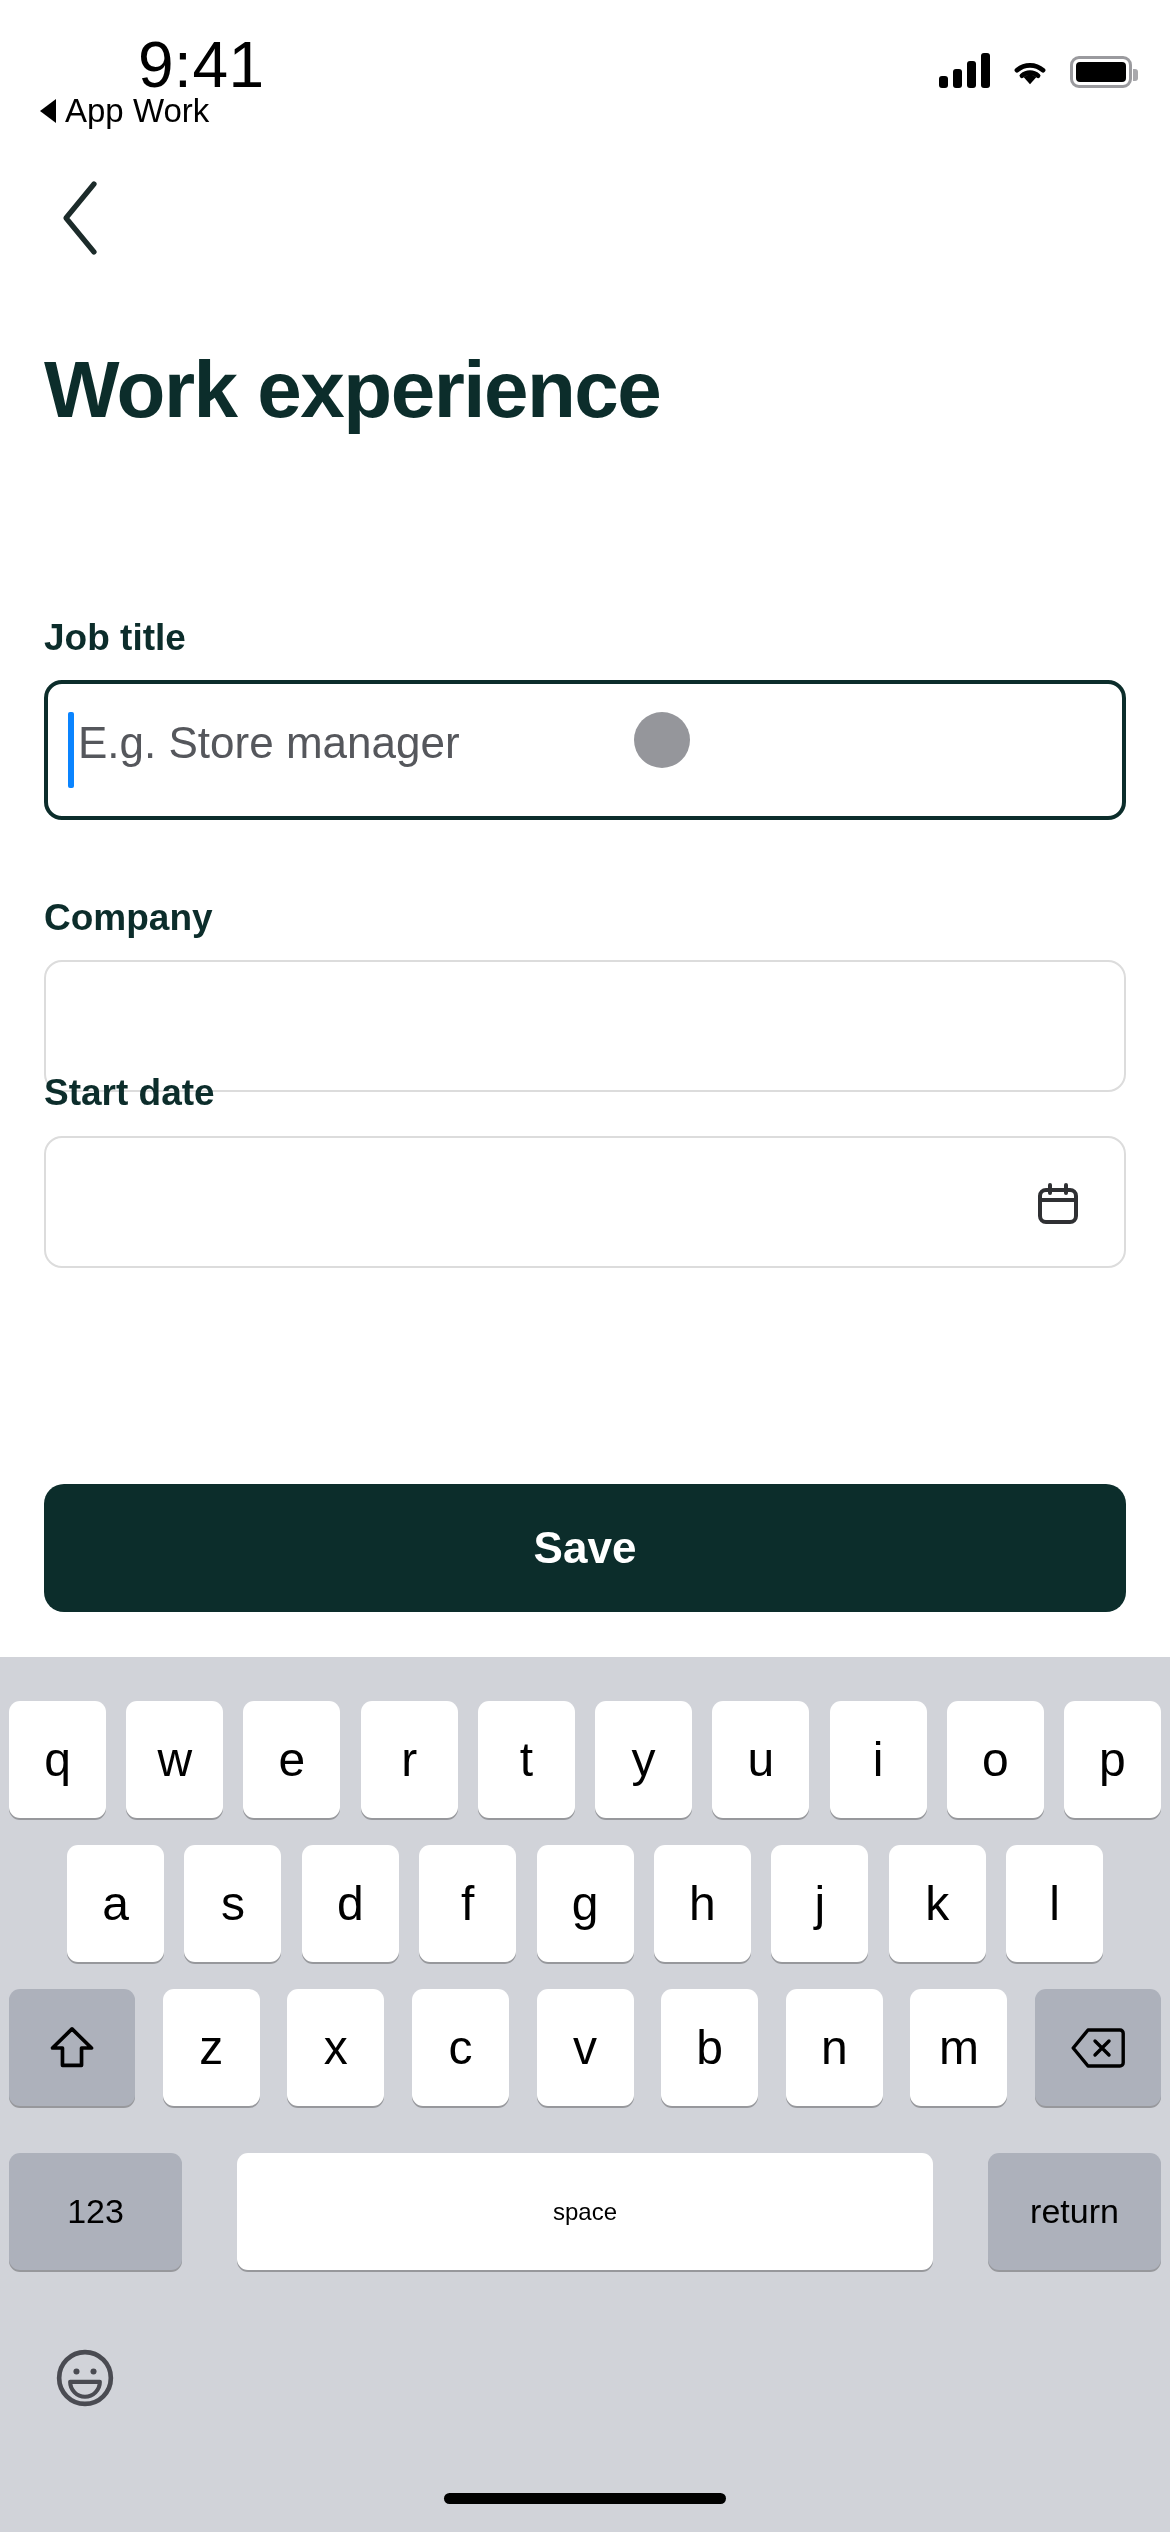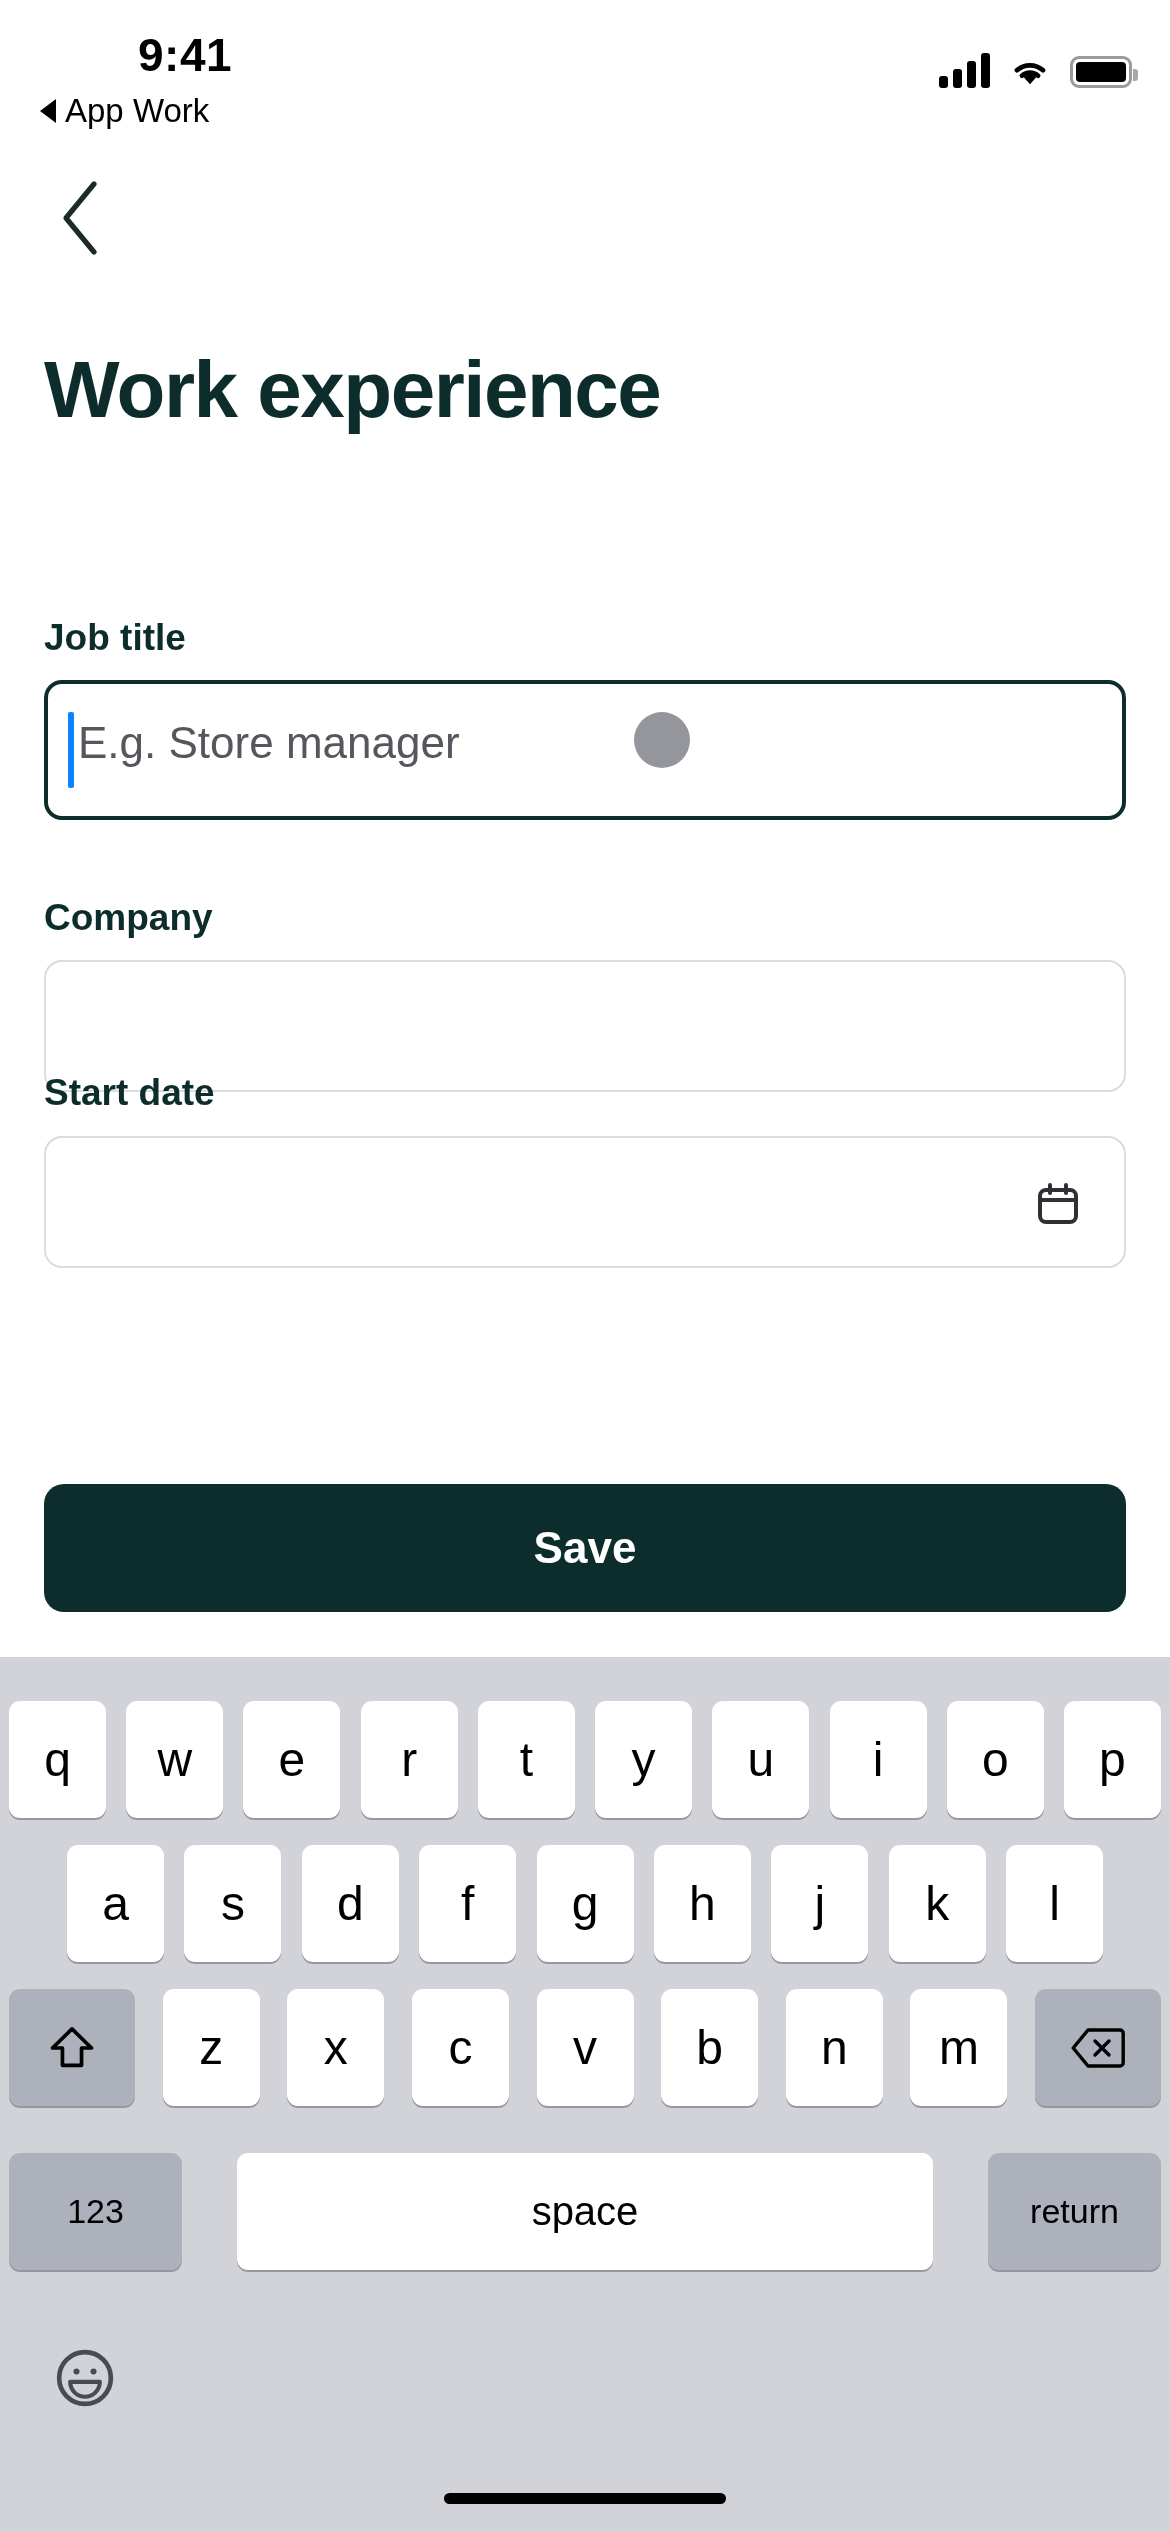--- a/index.html
+++ b/index.html
@@ -8,21 +8,21 @@
     font-family:"Liberation Sans", sans-serif;
     background:#ffffff;
     overflow:hidden;
   }
   .phone { position:relative; width:1170px; height:2532px; background:#fff; }
 
   
   .statusbar { position:absolute; top:0; left:0; width:1170px; height:150px; }
   .sb-time {
     position:absolute; left:138px; top:28px;
-    font-size:46px; font-weight:700; color:#000;
+    font-size:64px; font-weight:400; color:#000;
     letter-spacing:0.5px;
   }
   .sb-right { position:absolute; right:38px; top:52px; display:flex; align-items:flex-end; gap:18px; }
   .bars { display:flex; align-items:flex-end; gap:5px; height:36px; }
   .bars i { display:block; width:9px; background:#000; border-radius:3px; }
   .bars i:nth-child(1){ height:12px; }
   .bars i:nth-child(2){ height:19px; }
   .bars i:nth-child(3){ height:27px; }
   .bars i:nth-child(4){ height:35px; }
   .wifi { width:44px; height:34px; }
@@ -129,21 +129,21 @@
   .key {
     background:#ffffff; border-radius:11px;
     box-shadow:0 2px 0 rgba(0,0,0,0.28);
     display:flex; align-items:center; justify-content:center;
     font-size:48px; color:#000;
   }
   .k-letter { width:97px; height:117px; }
   .k-dark { background:#adb1bb; }
   .k-shift, .k-del { width:126px; height:117px; }
   .k-123 { width:173px; height:117px; font-size:34px; }
-  .k-space { width:696px; height:117px; font-size:40px; }
+  .k-space { width:696px; height:117px; font-size:24px; }
   .k-return { width:173px; height:117px; font-size:34px; }
 
   .emoji-key {
     position:absolute; left:52px; top:688px;
     width:66px; height:66px;
   }
 
   .home-ind {
     position:absolute; left:50%; transform:translateX(-50%);
     bottom:28px; width:282px; height:11px;

